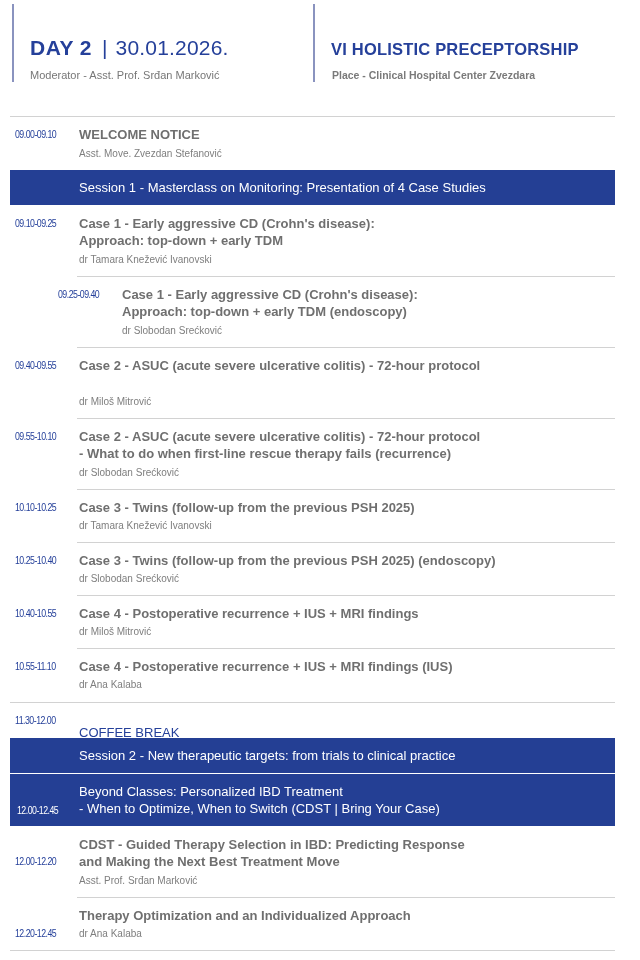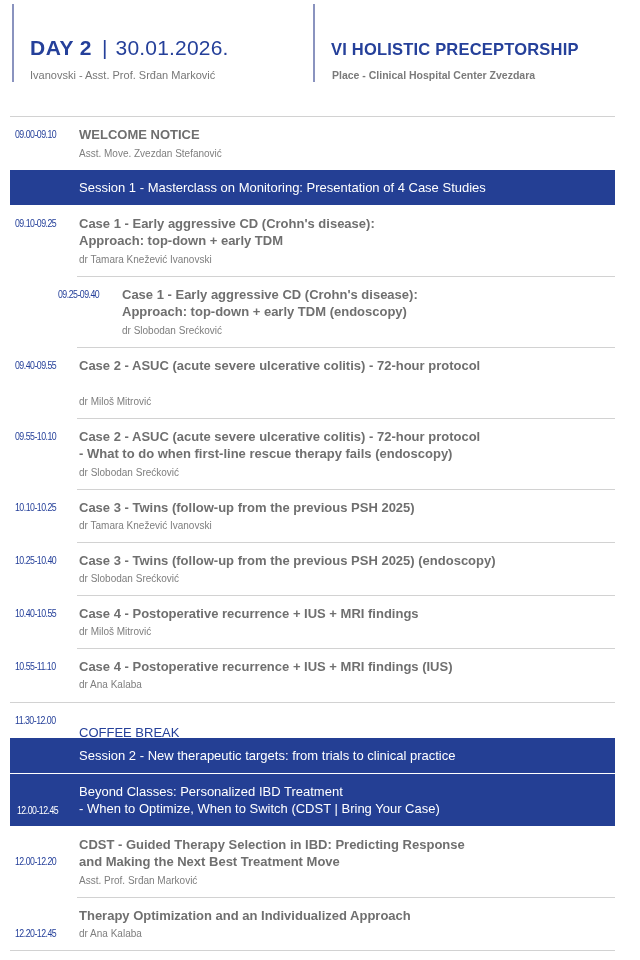--- a/index.html
+++ b/index.html
@@ -33,21 +33,21 @@
 </style>
 </head>
 <body>
 
 <div class="header">
   <div class="vline l"></div>
   <div class="vline r"></div>
   <div class="day">
     <b>DAY 2</b><span class="sep">|</span><span class="date">30.01.2026.</span>
   </div>
-  <div class="moderator">Ivanovski - Asst. Prof. Srđan Marković</div>
+  <div class="moderator">Moderator - Asst. Prof. Srđan Marković</div>
   <div class="event-title">VI HOLISTIC PRECEPTORSHIP</div>
   <div class="place">Place - Clinical Hospital Center Zvezdara</div>
 </div>
 
 <div class="hr" style="left:10px; width:605px; top:116px;"></div>
 
 <div class="row" style="top:118px; height:48px;">
   <div class="time" style="top:11px;">09.00-09.10</div>
   <div class="title" style="top:8px;">WELCOME NOTICE</div>
   <div class="speaker" style="top:30px;">Asst. Move. Zvezdan Stefanović</div>
@@ -83,21 +83,21 @@
       <div>Case 2 - ASUC (acute severe ulcerative colitis) - 72-hour protocol</div>
     </div>
   <div class="speaker" style="top:47px;">dr Miloš Mitrović</div>
 </div>
 <div class="hr" style="left:77px; width:538px; top:418px;"></div>
 
 <div class="row" style="top:420px; height:68px;">
   <div class="time" style="top:11px;">09.55-10.10</div>
   <div class="title" style="top:8px;">
       <div>Case 2 - ASUC (acute severe ulcerative colitis) - 72-hour protocol</div>
-      <div>- What to do when first-line rescue therapy fails (endoscopy)</div>
+      <div>- What to do when first-line rescue therapy fails (recurrence)</div>
     </div>
   <div class="speaker" style="top:47px;">dr Slobodan Srećković</div>
 </div>
 <div class="hr" style="left:77px; width:538px; top:489px;"></div>
 
 <div class="row" style="top:491px; height:50px;">
   <div class="time" style="top:11px;">10.10-10.25</div>
   <div class="title" style="top:8px;">Case 3 - Twins (follow-up from the previous PSH 2025)</div>
   <div class="speaker" style="top:29px;">dr Tamara Knežević Ivanovski</div>
 </div>

